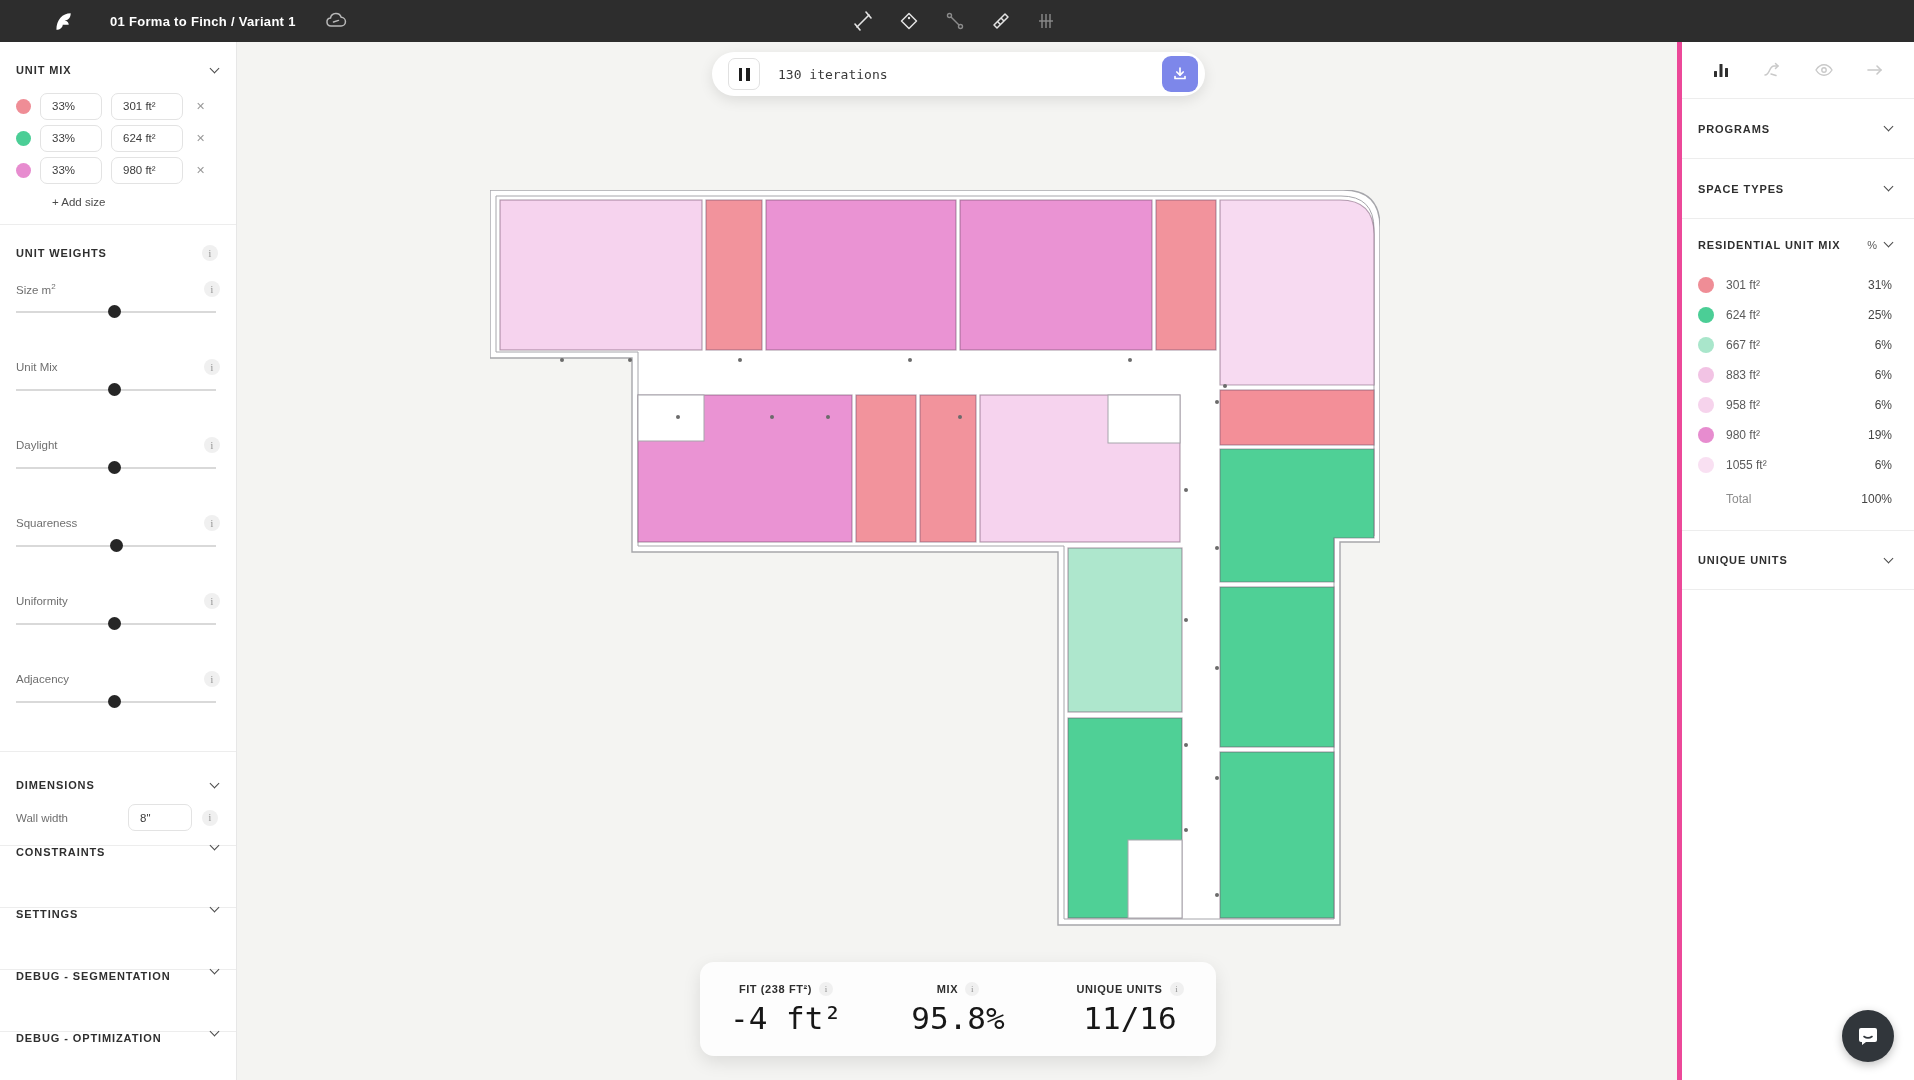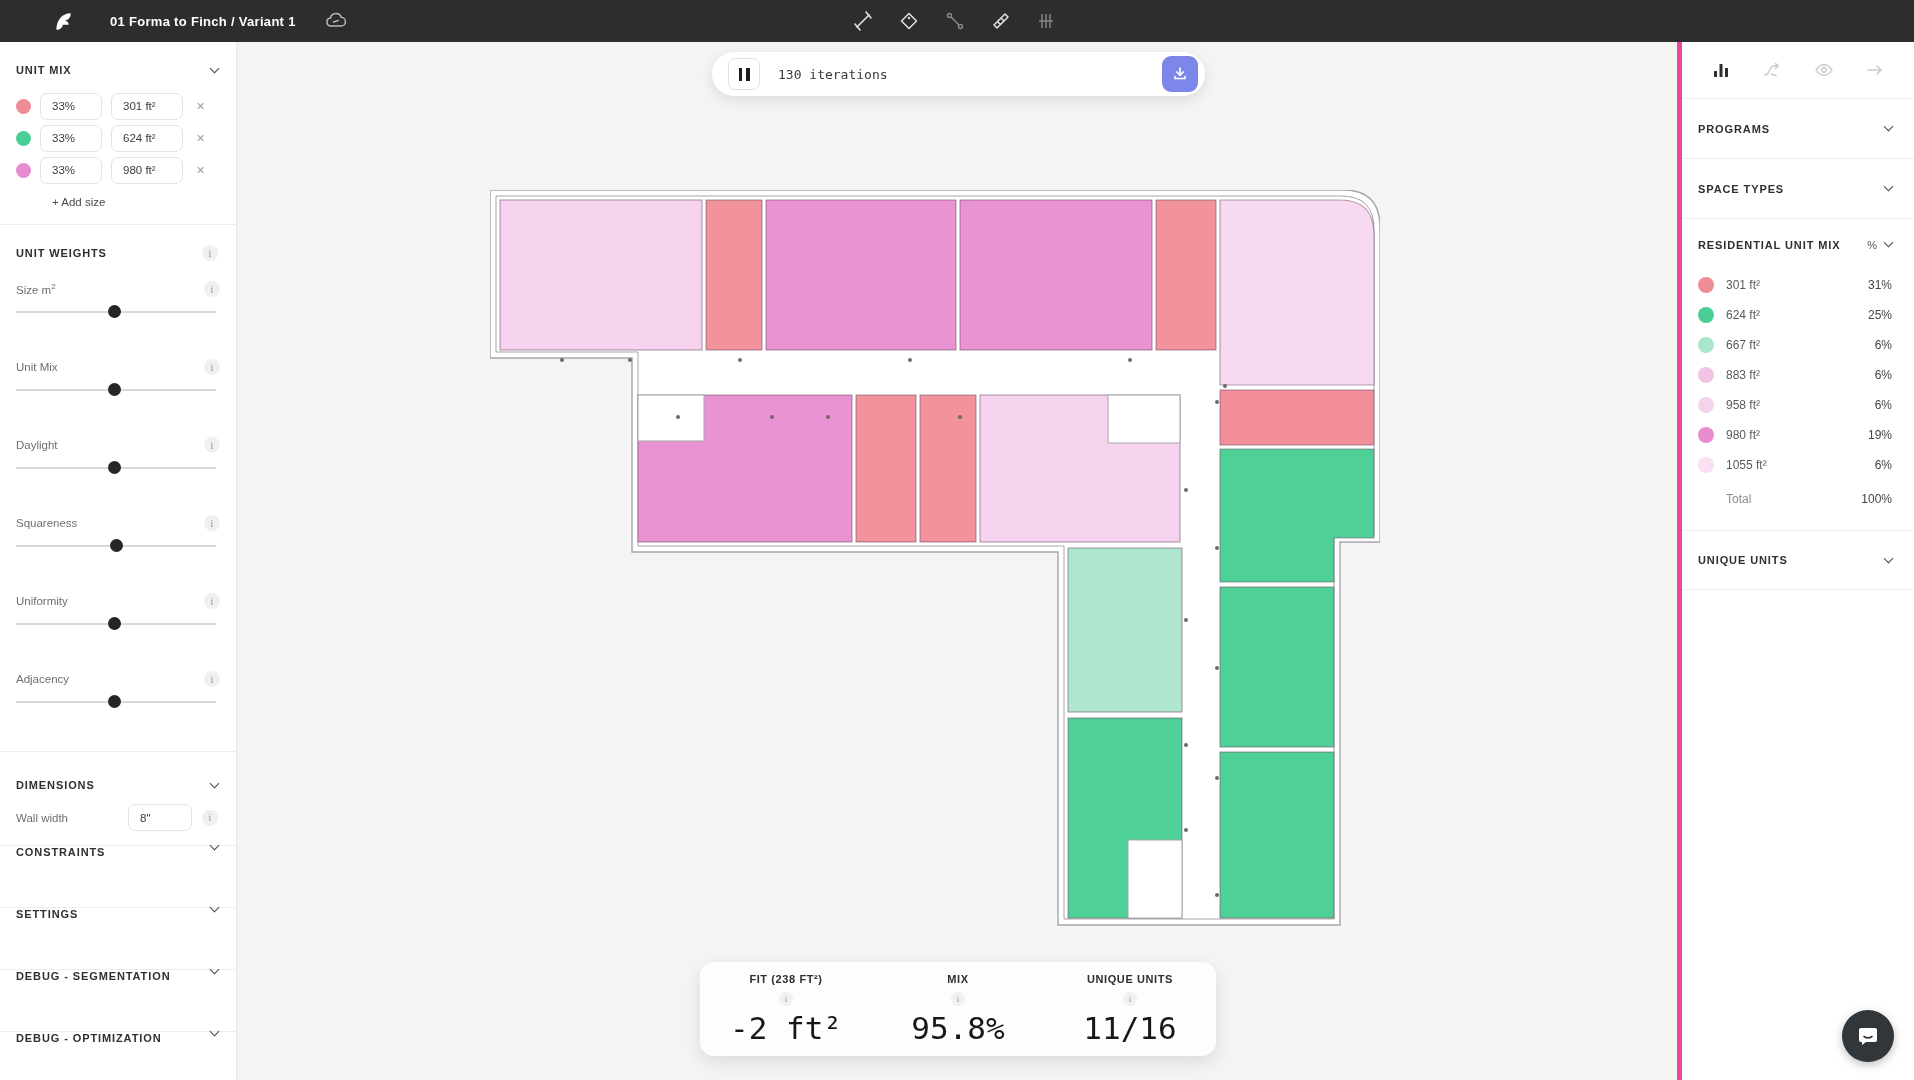--- a/index.html
+++ b/index.html
@@ -69,21 +69,21 @@
 
   
   .iter-pill { position:absolute; left:712px; top:52px; width:493px; height:44px; background:#fff; border-radius:22px; box-shadow:0 4px 14px rgba(0,0,0,.10); display:flex; align-items:center; z-index:10; }
   .pause-btn { width:32px; height:32px; border:1px solid #e1e1e1; border-radius:7px; background:#fff; margin-left:16px; display:flex; align-items:center; justify-content:center; gap:4px; cursor:pointer; }
   .pause-bar { width:3.5px; height:13px; background:#1e1e1e; }
   .iter-text { font-family:"DejaVu Sans Mono", monospace; font-size:13px; color:#3a3a3a; margin-left:18px; flex:1; }
   .dl-btn { width:36px; height:36px; border-radius:9px; background:#7d87ea; margin-right:7px; display:flex; align-items:center; justify-content:center; cursor:pointer; }
 
   .stats-card { position:absolute; left:700px; top:962px; width:516px; height:94px; background:#fdfdfd; border-radius:14px; box-shadow:0 6px 18px rgba(0,0,0,.10); display:flex; z-index:10; }
   .stat-col { flex:1; display:flex; flex-direction:column; align-items:center; justify-content:center; gap:4px; }
-  .stat-label-row { display:flex; align-items:center; gap:7px;flex-direction:column; }
+  .stat-label-row { display:flex; align-items:center; gap:7px; }
   .stat-label { font-size:11px; font-weight:700; letter-spacing:.6px; color:#2e2e2e; }
   .stat-label-row .info { width:14px; height:14px; font-size:9px; }
   .stat-value { font-family:"DejaVu Sans Mono", monospace; font-size:31px; color:#171717; }
 
   .floorplan { position:absolute; left:490px; top:190px; z-index:5; }
 
   .chat-bubble { position:absolute; left:1842px; top:1010px; width:52px; height:52px; border-radius:50%; background:#31363b; display:flex; align-items:center; justify-content:center; box-shadow:0 3px 10px rgba(0,0,0,.25); cursor:pointer; z-index:40; }
 </style>
 </head>
 <body>
@@ -416,21 +416,21 @@
     <circle cx="727" cy="588" r="2" fill="#6b6b6b"></circle>
     <circle cx="727" cy="705" r="2" fill="#6b6b6b"></circle>
   </svg>
 
 <div class="stats-card">
   <div class="stat-col">
     <div class="stat-label-row">
       <span class="stat-label">FIT (238 FT²)</span>
       <span class="info"></span>
     </div>
-    <div class="stat-value">-2 ft²</div>
+    <div class="stat-value">-4 ft²</div>
   </div>
   <div class="stat-col">
     <div class="stat-label-row">
       <span class="stat-label">MIX</span>
       <span class="info"></span>
     </div>
     <div class="stat-value">95.8%</div>
   </div>
   <div class="stat-col">
     <div class="stat-label-row">

